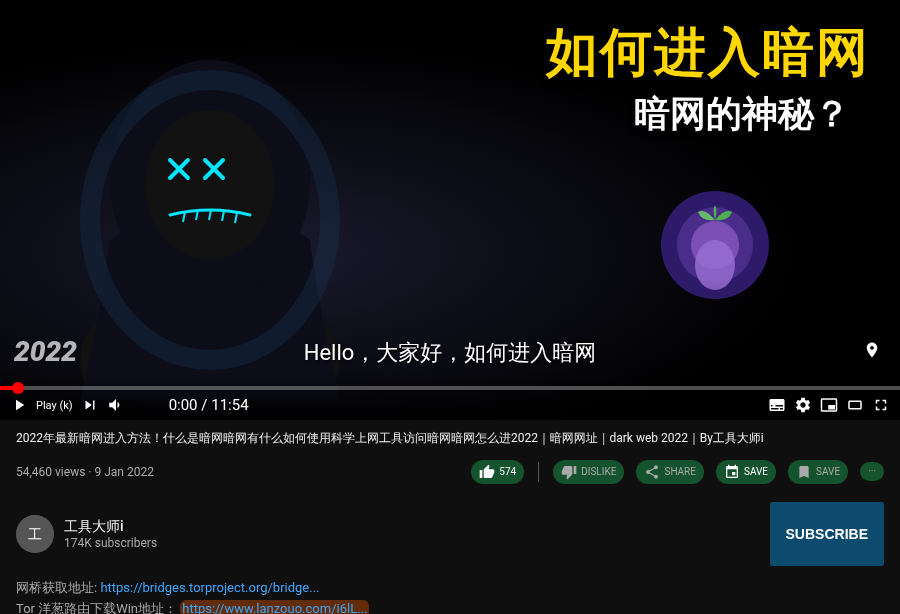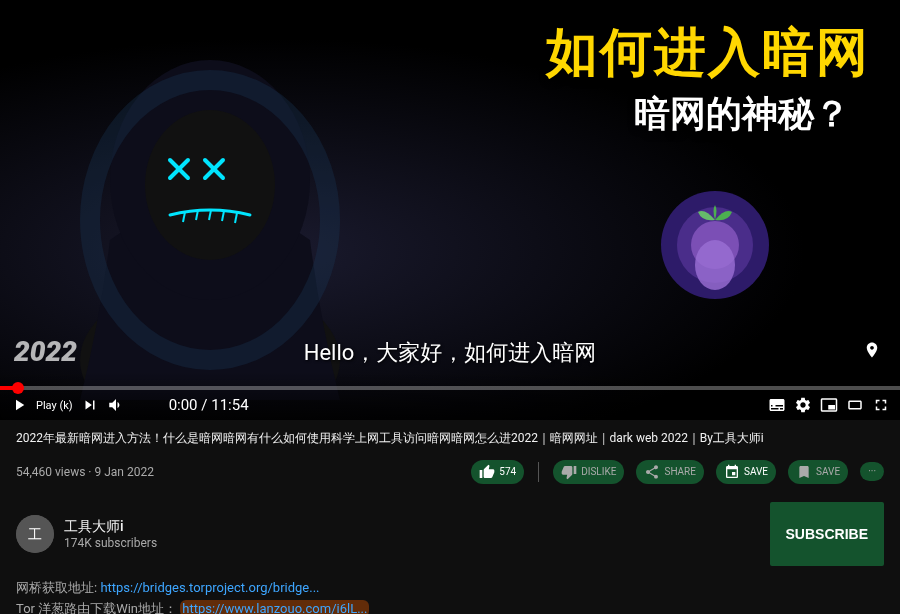--- a/index.html
+++ b/index.html
@@ -264,21 +264,21 @@
       color: #f1f1f1;
       font-weight: 500;
     }
 
     .channel-subs {
       font-size: 12px;
       color: #aaa;
     }
 
     .subscribe-btn {
-      background: #14532d;
+      background: #0c4a6e;
       color: #fff;
       border: none;
       padding: 24px 16px;
       font-size: 14px;
       font-weight: 600;
       border-radius: 2px;
       cursor: pointer;
     }
 
     

